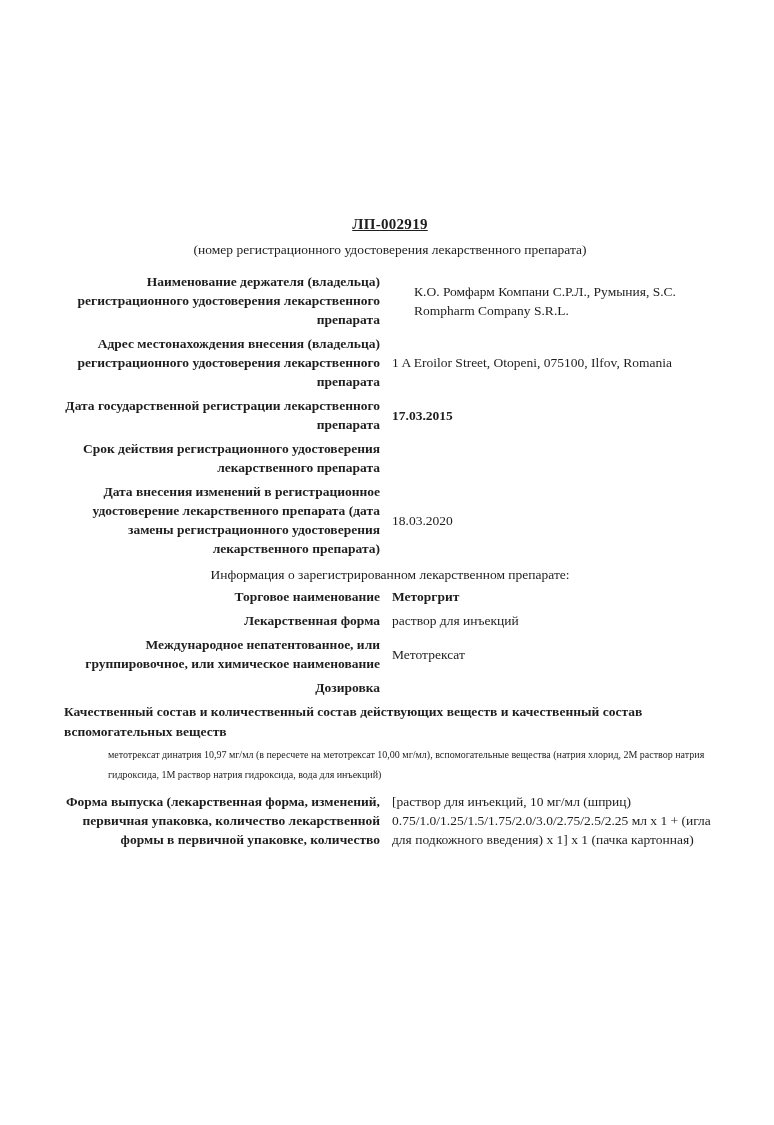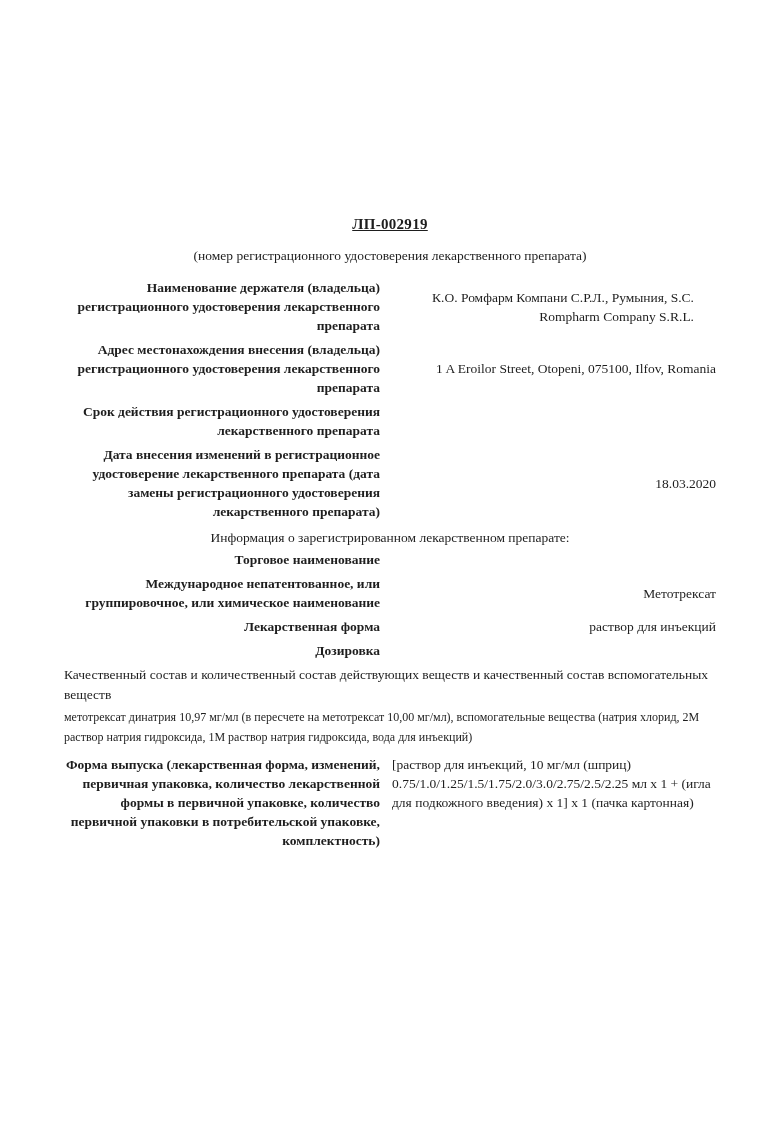--- a/index.html
+++ b/index.html
@@ -33,21 +33,21 @@
   .reg-number {
     font-weight: bold;
     font-size: 15px;
     line-height: 20px;
     text-decoration: underline;
     letter-spacing: 0.3px;
   }
   .reg-caption {
     font-size: 13.5px;
     line-height: 19px;
-    margin-top: 12px;
+    margin-top: 6px;
   }
   .row {
     display: flex;
     align-items: center;
     gap: 12px;
     margin-bottom: 5px;
   }
   .row.top-align {
     align-items: flex-start;
   }
@@ -57,42 +57,43 @@
     font-weight: bold;
     font-size: 13.5px;
     line-height: 19px;
     text-align: right;
   }
   .value {
     flex: 1 1 auto;
     font-size: 13.5px;
     line-height: 19px;
   }
-  .v-center { text-align: right; }
+  .v-center { text-align: left; }
   .v-bold   { font-weight: bold; }
   .holder-value {
     max-width: 280px;
     margin: 0 auto;
   }
   .info-heading {
     text-align: center;
     font-size: 13.5px;
     line-height: 19px;
     margin: 7px 0 3px 0;
   }
   .full-heading {
-    font-weight: normal;
+    font-weight: bold;
     font-size: 13.5px;
     line-height: 20px;
     margin-bottom: 3px;
   }
   .full-body {
-    font-size: 12px;
+    font-size: 10px;
     line-height: 19.5px;
     margin-bottom: 8px;
+    margin-left: 44px;
   }
   .stamp {
     position: absolute;
     left: 615px;
     top: 1012px;
     font-family: "DejaVu Sans Mono", monospace;
     font-size: 14px;
     color: #b2b2b2;
     letter-spacing: 3px;
     opacity: 0.9;
@@ -114,44 +115,49 @@
       <div class="value v-center">
         <div class="holder-value">К.О. Ромфарм Компани С.Р.Л., Румыния, S.C. Rompharm Company S.R.L.</div>
       </div>
     </div>
 
     <div class="row">
       <div class="label">Адрес местонахождения внесения (владельца) регистрационного удостоверения лекарственного препарата</div>
       <div class="value v-center">1 A Eroilor Street, Otopeni, 075100, Ilfov, Romania</div>
     </div>
 
+    <div class="row">
+      <div class="label">Дата государственной регистрации лекарственного препарата</div>
+      <div class="value v-center v-bold">17.03.2015</div>
+    </div>
 
     <div class="row">
       <div class="label">Срок действия регистрационного удостоверения лекарственного препарата</div>
     </div>
 
     <div class="row">
       <div class="label">Дата внесения изменений в регистрационное удостоверение лекарственного препарата (дата замены регистрационного удостоверения лекарственного препарата)</div>
       <div class="value v-center">18.03.2020</div>
     </div>
 
     <div class="info-heading">Информация о зарегистрированном лекарственном препарате:</div>
 
     <div class="row">
       <div class="label">Торговое наименование</div>
+      <div class="value v-center v-bold">Меторгрит</div>
+    </div>
+
+    <div class="row">
+      <div class="label">Лекарственная форма</div>
+      <div class="value v-center">раствор для инъекций</div>
     </div>
 
     <div class="row">
       <div class="label">Международное непатентованное, или группировочное, или химическое наименование</div>
       <div class="value v-center">Метотрексат</div>
-    </div>
-
-    <div class="row">
-      <div class="label">Лекарственная форма</div>
-      <div class="value v-center">раствор для инъекций</div>
     </div>
 
     <div class="row">
       <div class="label">Дозировка</div>
     </div>
 
     <div class="full-heading">Качественный состав и количественный состав действующих веществ и качественный состав вспомогательных веществ</div>
     <div class="full-body">метотрексат динатрия 10,97 мг/мл (в пересчете на метотрексат 10,00 мг/мл), вспомогательные вещества (натрия хлорид, 2М раствор натрия гидроксида, 1М раствор натрия гидроксида, вода для инъекций)</div>
 
     <div class="row top-align">

